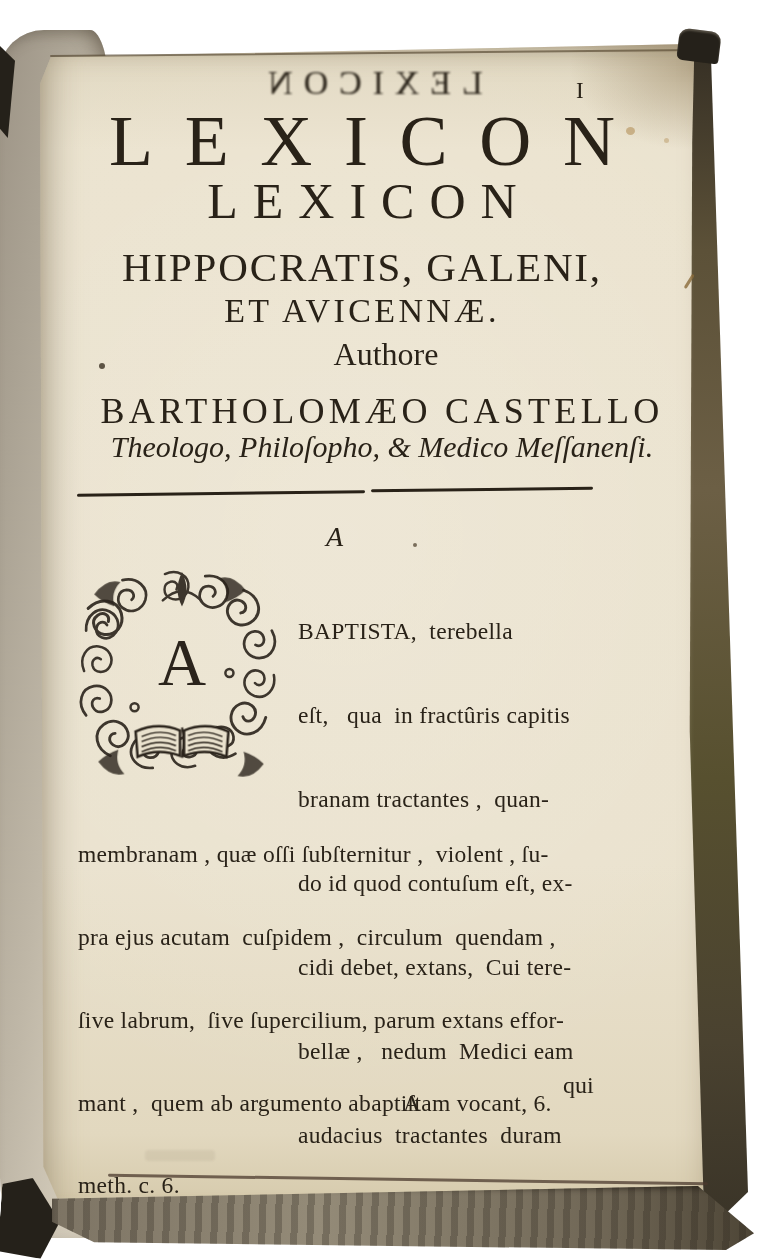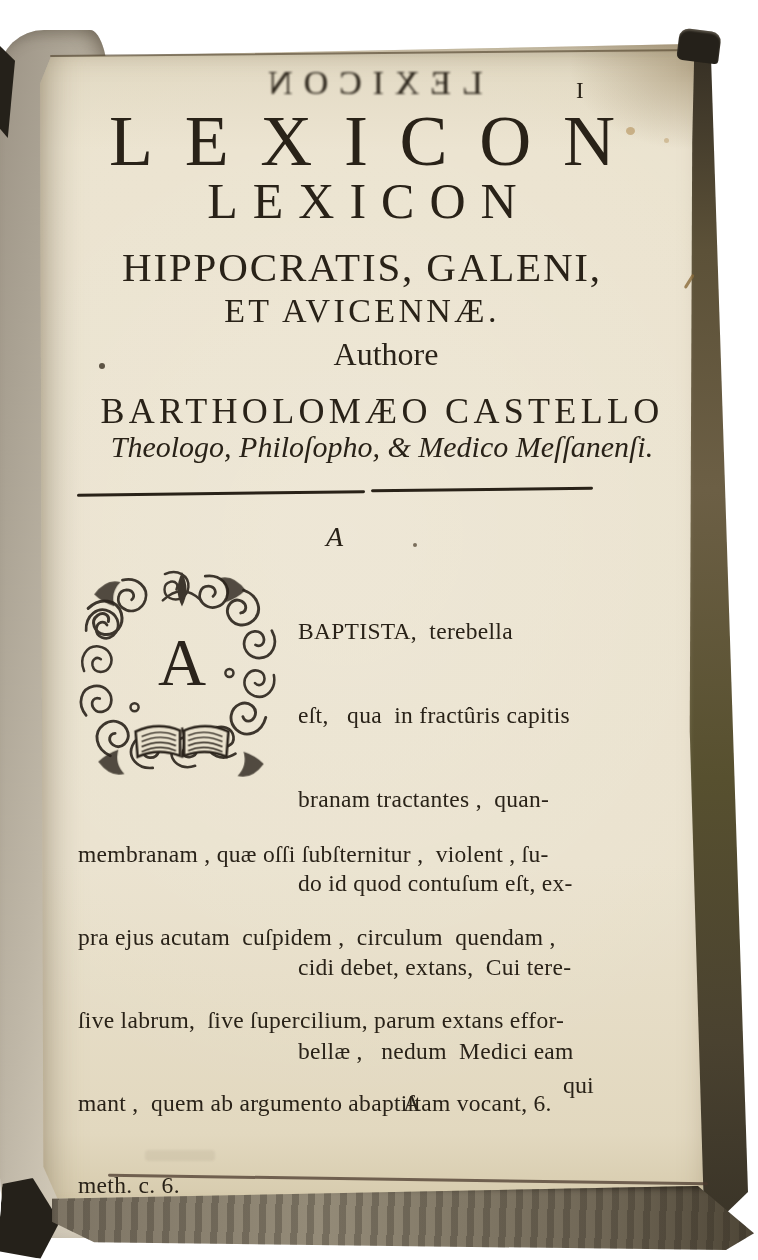--- a/index.html
+++ b/index.html
@@ -197,20 +197,21 @@
       </svg>
     </div>
 
     <div class="txt cap-col">
       <div class="bodyline">BAPTISTA,  terebella</div>
       <div class="bodyline">eſt,   qua  in fractûris capitis</div>
       <div class="bodyline">branam tractantes ,  quan-</div>
       <div class="bodyline">do id quod contuſum eſt, ex-</div>
       <div class="bodyline">cidi debet, extans,  Cui tere-</div>
       <div class="bodyline">bellæ ,   nedum  Medici eam</div>
+      <div class="bodyline">audacius  tractantes  duram</div>
     </div>
 
     <div class="txt full-col">
       <div class="bodyline">membranam , quæ oſſi ſubſternitur ,  violent , ſu-</div>
       <div class="bodyline">pra ejus acutam  cuſpidem ,  circulum  quendam ,</div>
       <div class="bodyline">ſive labrum,  ſive ſupercilium, parum extans effor-</div>
       <div class="bodyline">mant ,  quem ab argumento abaptiſtam vocant, 6.</div>
       <div class="bodyline">meth. c. 6.</div>
       <div class="bodyline">   Abarticulatio ,  idem eſt quod dearticulatio ,  id</div>
       

